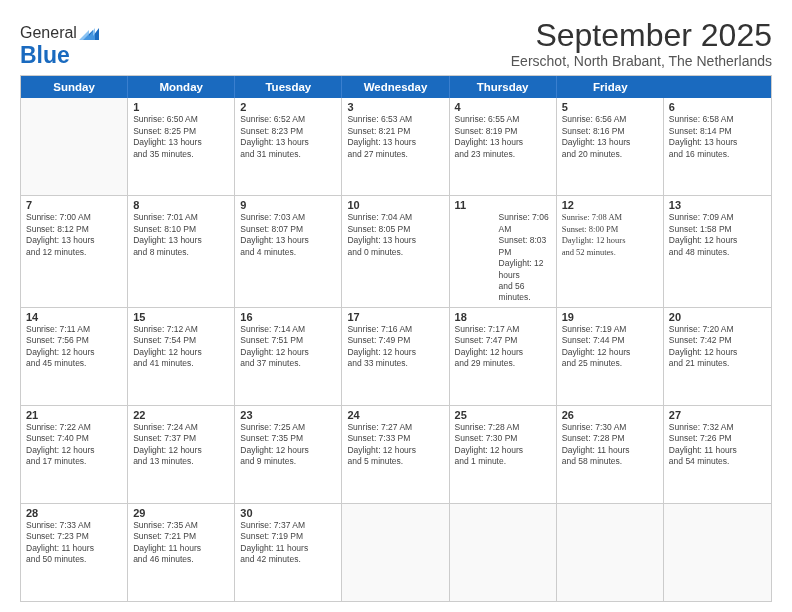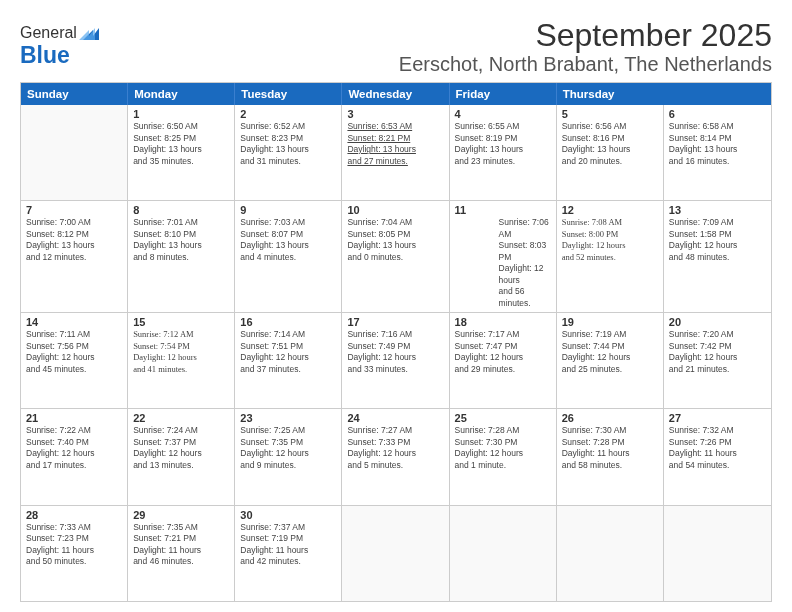--- a/index.html
+++ b/index.html
@@ -38,40 +38,40 @@
     .title-block {
       text-align: right;
     }
     .month-title {
       font-size: 32px;
       color: #333;
       font-weight: normal;
       line-height: 1.1;
     }
     .location {
-      font-size: 20px;
+      font-size: 14px;
       color: #555;
     }
     .calendar {
       flex: 1;
       display: flex;
       flex-direction: column;
       border: 1px solid #ccc;
     }
     .cal-header {
       display: grid;
       grid-template-columns: repeat(7, 1fr);
       background: #1a6abf;
     }
     .cal-header-cell {
       color: #fff;
       font-size: 11.5px;
       font-weight: bold;
       padding: 5px 6px;
-      text-align: left;
+      text-align: center;
       border-right: 1px solid #3a7fcf;
     }
     .cal-header-cell:last-child { border-right: none; }
     .cal-body {
       flex: 1;
       display: flex;
       flex-direction: column;
     }
     .cal-row {
       display: grid;
@@ -124,43 +124,43 @@
       <div class="location">Eerschot, North Brabant, The Netherlands</div>
     </div>
   </div>
 
   <div class="calendar">
     <div class="cal-header">
     <div class="cal-header-cell">Sunday</div>
         <div class="cal-header-cell">Monday</div>
         <div class="cal-header-cell">Tuesday</div>
         <div class="cal-header-cell">Wednesday</div>
+        <div class="cal-header-cell">Thursday</div>
         <div class="cal-header-cell">Friday</div>
-        <div class="cal-header-cell">Thursday</div>
       </div>
     <div class="cal-body">
     <div class="cal-row">
           <div class="cal-cell empty-cell"></div>
           <div class="cal-cell">
             <div class="cell-day">1</div>
             <div class="cell-info" style="white-space: pre-line;">Sunrise: 6:50 AM
 Sunset: 8:25 PM
 Daylight: 13 hours
 and 35 minutes.</div>
           </div>
           <div class="cal-cell">
             <div class="cell-day">2</div>
             <div class="cell-info" style="white-space: pre-line;">Sunrise: 6:52 AM
 Sunset: 8:23 PM
 Daylight: 13 hours
 and 31 minutes.</div>
           </div>
           <div class="cal-cell">
             <div class="cell-day">3</div>
-            <div class="cell-info" style="white-space: pre-line; text-decoration: underline;">Sunrise: 6:53 AM
+            <div class="cell-info" style="white-space: pre-line;">Sunrise: 6:53 AM
 Sunset: 8:21 PM
 Daylight: 13 hours
 and 27 minutes.</div>
           </div>
           <div class="cal-cell">
             <div class="cell-day">4</div>
             <div class="cell-info" style="white-space: pre-line;">Sunrise: 6:55 AM
 Sunset: 8:19 PM
 Daylight: 13 hours
 and 23 minutes.</div>
@@ -234,21 +234,21 @@
         <div class="cal-row">
           <div class="cal-cell">
             <div class="cell-day">14</div>
             <div class="cell-info" style="white-space: pre-line;">Sunrise: 7:11 AM
 Sunset: 7:56 PM
 Daylight: 12 hours
 and 45 minutes.</div>
           </div>
           <div class="cal-cell">
             <div class="cell-day">15</div>
-            <div class="cell-info" style="white-space: pre-line; font-family: Liberation Serif, serif;">Sunrise: 7:12 AM
+            <div class="cell-info" style="white-space: pre-line;">Sunrise: 7:12 AM
 Sunset: 7:54 PM
 Daylight: 12 hours
 and 41 minutes.</div>
           </div>
           <div class="cal-cell">
             <div class="cell-day">16</div>
             <div class="cell-info" style="white-space: pre-line;">Sunrise: 7:14 AM
 Sunset: 7:51 PM
 Daylight: 12 hours
 and 37 minutes.</div>

